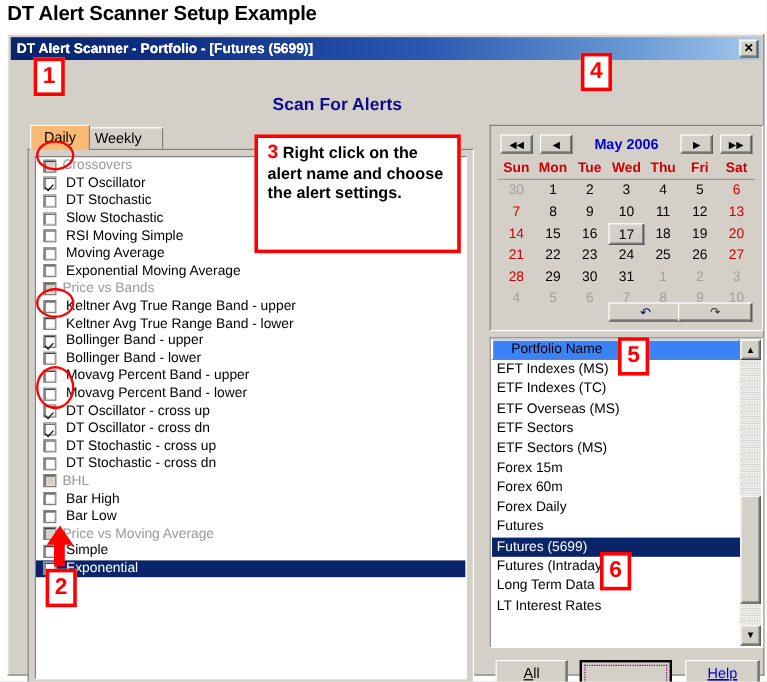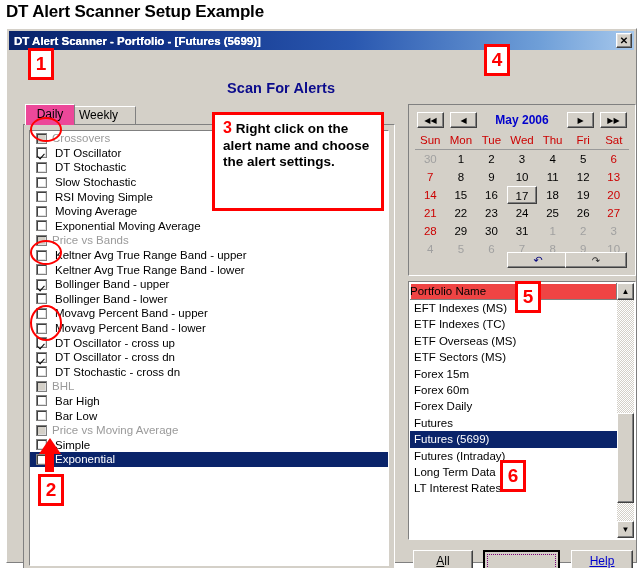--- a/index.html
+++ b/index.html
@@ -63,21 +63,21 @@
     position:absolute;top:2px;height:18px;
     background:#d4d0c8;
     border:1px solid #ffffff;border-right-color:#808080;border-bottom:none;
     box-sizing:border-box;
     font-size:12px;line-height:16px;text-align:center;
     cursor:pointer;
   }
   .tab.active{
     top:0;height:21px;line-height:19px;z-index:3;
     border-left-color:#ffffff;border-top-color:#ffffff;
-    background:#ec4899;
+    background:#fdba74;
   }
   #tab-daily{left:0;width:50px;}
   #tab-weekly{left:36px;width:75px;}
   
   #alerts-panel{
     position:absolute;left:14px;top:74px;width:372px;height:448px;
     background:#d4d0c8;
     border:1px solid #808080;border-right-color:#ffffff;border-bottom-color:#ffffff;
     box-sizing:border-box;
   }
@@ -137,21 +137,21 @@
     position:absolute;left:0;right:0;top:8px;text-align:center;
     font-size:12px;font-weight:bold;color:#0000cc;
   }
   #cal-sep{position:absolute;left:6px;right:6px;top:44px;height:1px;background:#9a9a9a;}
   #cal-grid{position:absolute;left:6px;top:26px;right:6px;}
   .cal-row{display:flex;}
   .cal-cell{
     width:31.4px;height:18px;line-height:18px;text-align:center;
     font-size:11.5px;box-sizing:border-box;cursor:pointer;
   }
-  .cal-head .cal-cell{color:#cc0000;font-size:11.5px;cursor:default;height:19px;line-height:19px;}
+  .cal-head .cal-cell{color:#cc0000;font-size:11.5px;cursor:default;height:19px;line-height:19px;font-weight:bold;}
   .cal-cell.we{color:#cc0000;}
   .cal-cell.other{color:#a0a0a0;}
   .cal-cell.today{
     border:1px solid #ffffff;border-right-color:#404040;border-bottom-color:#404040;
     box-shadow:inset -1px -1px 0 #808080;
     background:#d4d0c8;font-weight:normal;
   }
   #cal-undo{
     position:absolute;left:98px;bottom:7px;width:62px;height:16px;
   }
@@ -162,25 +162,25 @@
   #cal-redo span{color:#2b2b2b;font-size:10px;}
   
   #portfolio-panel{
     position:absolute;left:399px;top:231px;width:228px;height:259px;
     background:#ffffff;
     border:1px solid #808080;border-right-color:#ffffff;border-bottom-color:#ffffff;
     box-sizing:border-box;
   }
   #portfolio-header{
     position:absolute;left:1px;top:1px;right:18px;height:17px;
-    background:#ef4444;
+    background:#3b82f6;
     border-right:1px solid #808080;border-bottom:1px solid #808080;
     box-shadow:inset 1px 1px 0 #ffffff;
     box-sizing:border-box;
-    font-size:11.5px;line-height:16px;padding-left:0;color:#000;
+    font-size:11.5px;line-height:16px;padding-left:16px;color:#000;
   }
   #portfolio-list{
     position:absolute;left:1px;top:18px;right:18px;bottom:1px;
     overflow:hidden;background:#ffffff;
   }
   .pf-row{
     height:16.4px;line-height:16.4px;padding-left:4px;
     font-size:11.5px;white-space:nowrap;color:#000;cursor:pointer;
   }
   .pf-row.selected{background:#0a246a;color:#ffffff;}
@@ -350,20 +350,24 @@
             <div class="cb"></div>
             <span class="alert-label">Movavg Percent Band - lower</span>
           </div>
           <div class="alert-row">
             <div class="cb checked"></div>
             <span class="alert-label">DT Oscillator - cross up</span>
           </div>
           <div class="alert-row">
             <div class="cb checked"></div>
             <span class="alert-label">DT Oscillator - cross dn</span>
+          </div>
+          <div class="alert-row">
+            <div class="cb"></div>
+            <span class="alert-label">DT Stochastic - cross up</span>
           </div>
           <div class="alert-row">
             <div class="cb"></div>
             <span class="alert-label">DT Stochastic - cross dn</span>
           </div>
           <div class="alert-row group-row">
             <div class="cb group"></div>
             <span class="alert-label">BHL</span>
           </div>
           <div class="alert-row">
@@ -468,20 +472,21 @@
           <span>↷</span>
         </div>
     </div>
 
     <div id="portfolio-panel">
       <div id="portfolio-header">Portfolio Name</div>
       <div id="portfolio-list">
           <div class="pf-row">EFT Indexes (MS)</div>
           <div class="pf-row">ETF Indexes (TC)</div>
           <div class="pf-row">ETF Overseas (MS)</div>
+          <div class="pf-row">ETF Sectors</div>
           <div class="pf-row">ETF Sectors (MS)</div>
           <div class="pf-row">Forex 15m</div>
           <div class="pf-row">Forex 60m</div>
           <div class="pf-row">Forex Daily</div>
           <div class="pf-row">Futures</div>
           <div class="pf-row selected">Futures (5699)</div>
           <div class="pf-row">Futures (Intraday)</div>
           <div class="pf-row">Long Term Data</div>
           <div class="pf-row">LT Interest Rates</div>
         </div>

